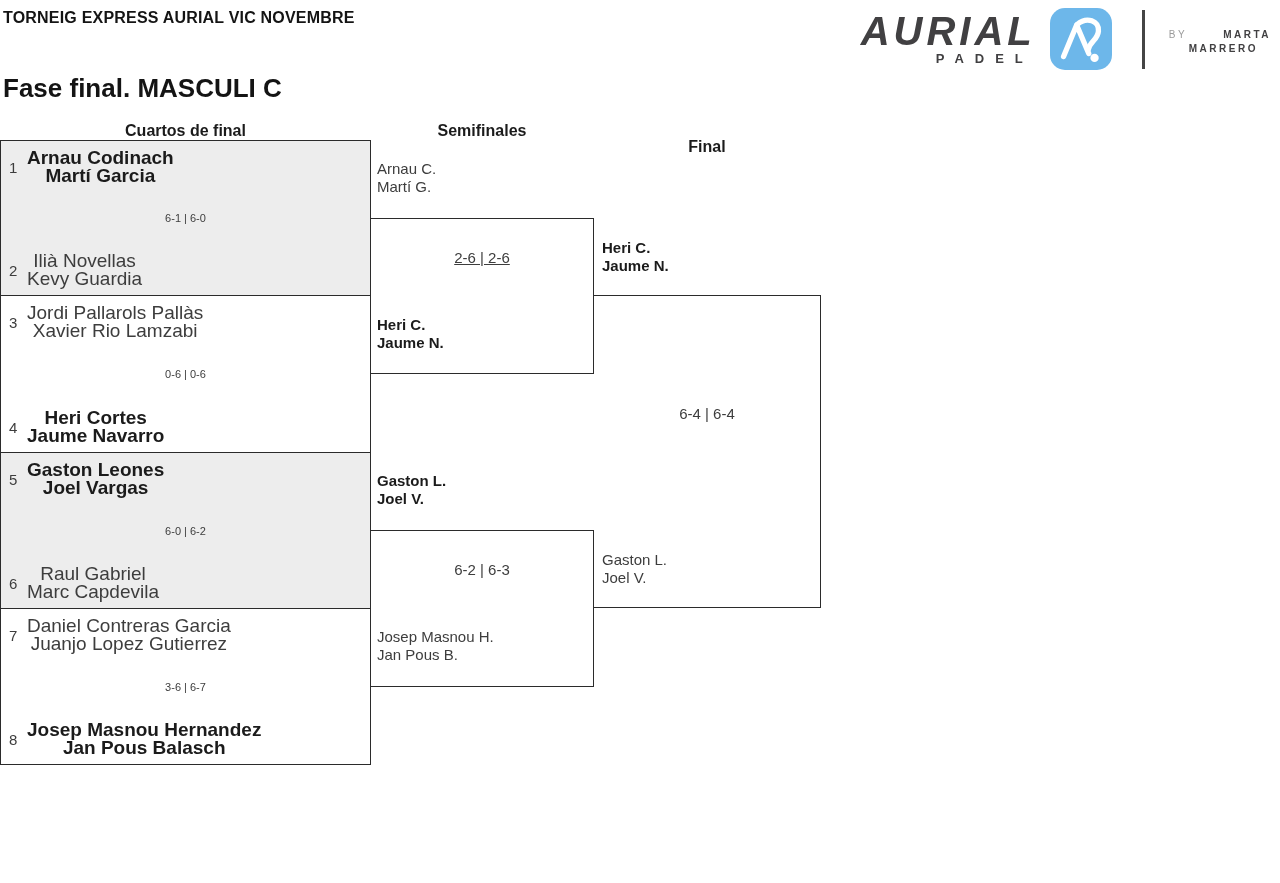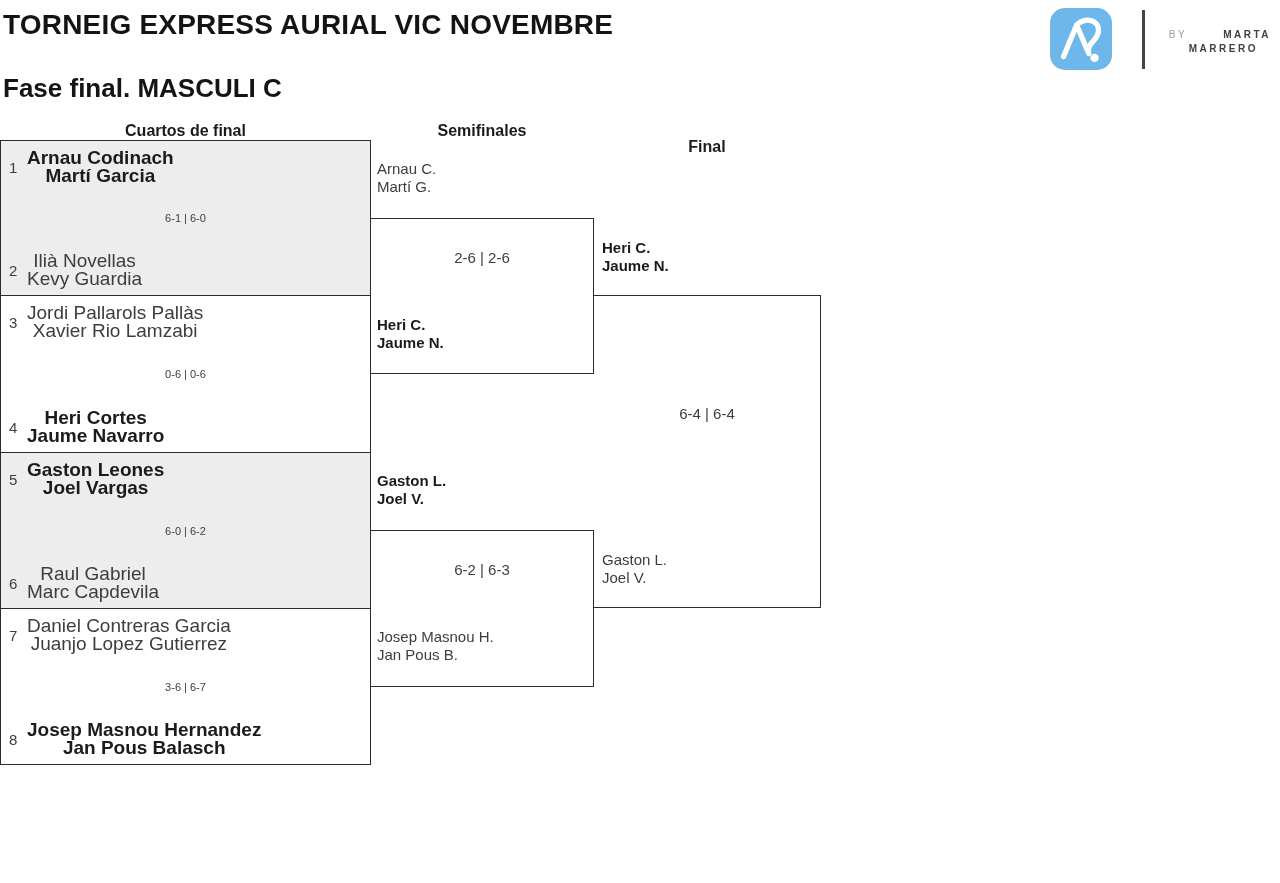--- a/index.html
+++ b/index.html
@@ -1,20 +1,20 @@
 <!DOCTYPE html>
 <html><head>
 <meta charset="utf-8">
 <style>
   html,body{margin:0;padding:0;background:#fff;}
   body{font-family:"Liberation Sans",sans-serif;-webkit-font-smoothing:antialiased;}
   .page{position:relative;width:1280px;height:883px;background:#ffffff;overflow:hidden;}
 
   
-  .title-line1{position:absolute;left:3px;top:9px;font-size:28px;font-weight:700;color:#141414;letter-spacing:.2px;white-space:nowrap;}
+  .title-line1{position:absolute;left:3px;top:9px;font-size:16px;font-weight:700;color:#141414;letter-spacing:.2px;white-space:nowrap;}
   .title-line2{position:absolute;left:3px;top:43px;font-size:26px;font-weight:700;color:#141414;white-space:nowrap;margin-top:30px;}
 
   
   .logo{position:absolute;top:8px;right:9px;display:flex;align-items:flex-start;}
   .logo-word{text-align:right;margin-top:3px;}
   .logo-brand{font-size:40px;line-height:40px;font-weight:700;font-style:italic;letter-spacing:4px;color:#414042;}
   .logo-sub{font-size:13px;font-weight:700;letter-spacing:11px;color:#414042;margin-top:0;margin-right:2px;}
   .logo-icon{width:62px;height:62px;border-radius:15px;background:#6db7ea;margin-left:14px;flex:none;}
   .logo-divider{width:3px;height:59px;background:#454545;margin:2px 16px 0 30px;flex:none;}
   .logo-by{margin-top:20px;font-size:10px;line-height:14px;letter-spacing:2.5px;color:#414042;white-space:nowrap;}
@@ -48,37 +48,41 @@
   .match-box{position:absolute;border:1px solid #2b2b2b;box-sizing:border-box;background:transparent;}
   #sf1-box{left:370px;top:218px;width:224px;height:156px;}
   #sf2-box{left:370px;top:530px;width:224px;height:157px;}
   #final-box{left:593px;top:295px;width:228px;height:313px;border-left:none;}
 
   
   .float-label{position:absolute;font-size:15px;line-height:18px;color:#3d3d3d;}
   .float-score{position:absolute;text-align:center;font-size:15px;color:#3d3d3d;}
   #sf1-t1{left:377px;top:160px;}
   #sf1-t2{left:377px;top:316px;}
-  #sf1-score{left:370px;width:224px;top:249px;}
+  #sf1-score{left:370px;width:224px;top:249px;text-decoration:underline;}
   #sf2-t1{left:377px;top:472px;}
   #sf2-t2{left:377px;top:628px;}
   #sf2-score{left:370px;width:224px;top:561px;}
   #f-t1{left:602px;top:239px;}
   #f-t2{left:602px;top:551px;}
   #f-score{left:593px;width:228px;top:405px;}
 </style>
 </head>
 <body>
 
 <div class="page">
 
   <div class="title-line1">TORNEIG EXPRESS AURIAL VIC NOVEMBRE</div>
   <div class="title-line2">Fase final. MASCULI C</div>
 
   <div class="logo">
+    <div class="logo-word">
+      <div class="logo-brand">AURIAL</div>
+      <div class="logo-sub">PADEL</div>
+    </div>
     <div class="logo-icon">
       <svg viewBox="0 0 64 64" width="62" height="62" aria-hidden="true">
         <path d="M14 50 L27.5 17.5 L40 47" fill="none" stroke="#ffffff" stroke-width="5.5" stroke-linecap="round" stroke-linejoin="round"></path>
         <path d="M28 17 C38 8.5 51 13 50 24 C49.2 33 41.5 34 39.5 43" fill="none" stroke="#ffffff" stroke-width="5.5" stroke-linecap="round"></path>
         <circle cx="46" cy="51.5" r="4.3" fill="#ffffff"></circle>
       </svg>
     </div>
     <div class="logo-divider"></div>
     <div class="logo-by">
       <div>

